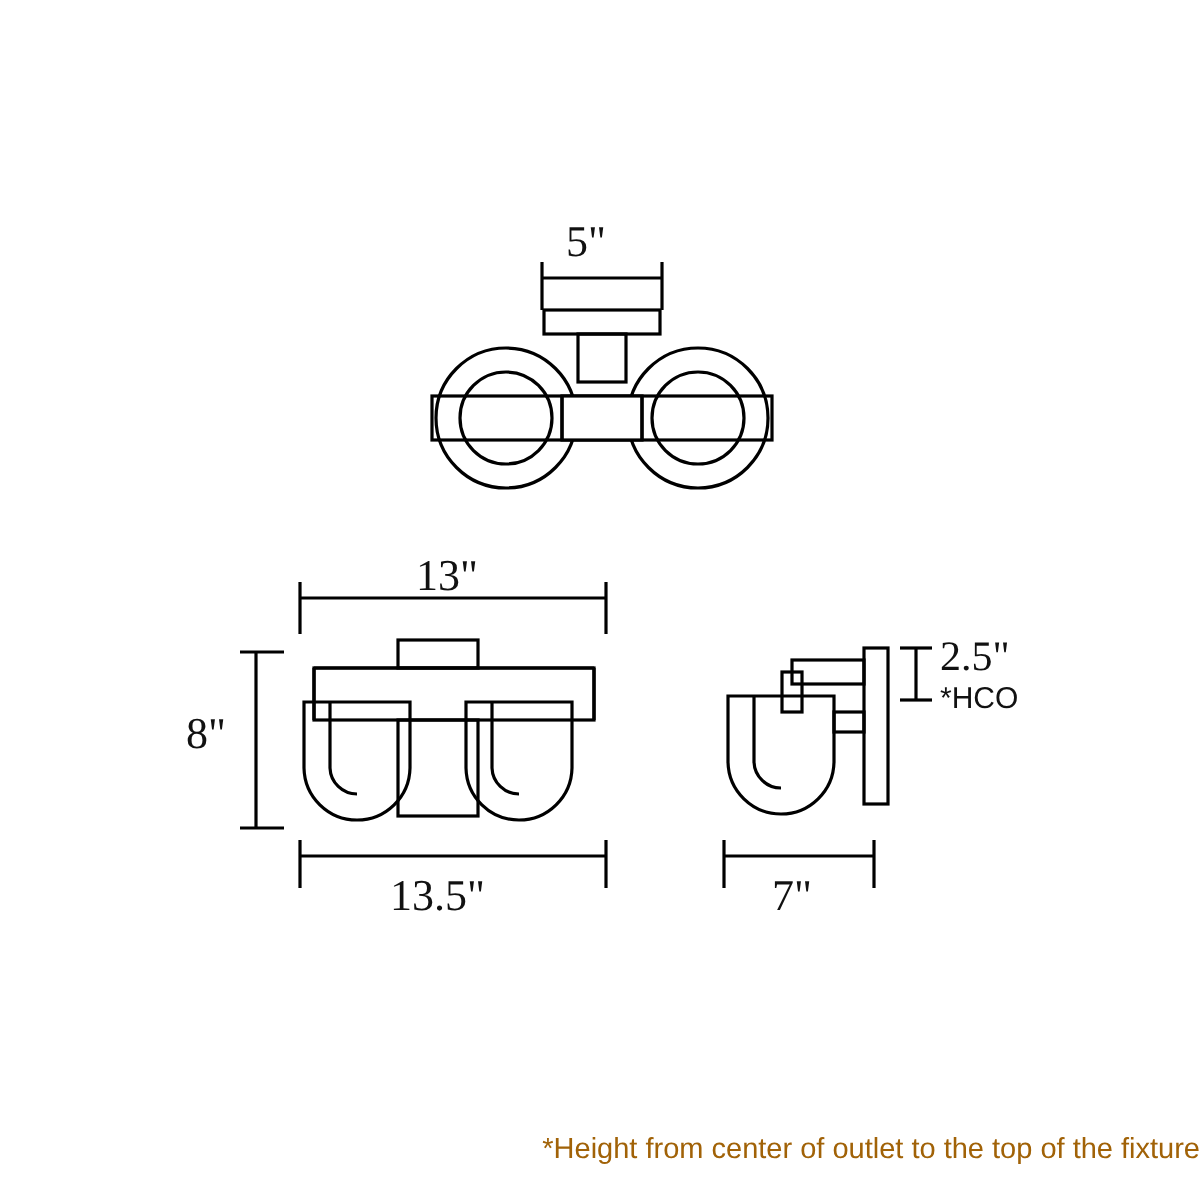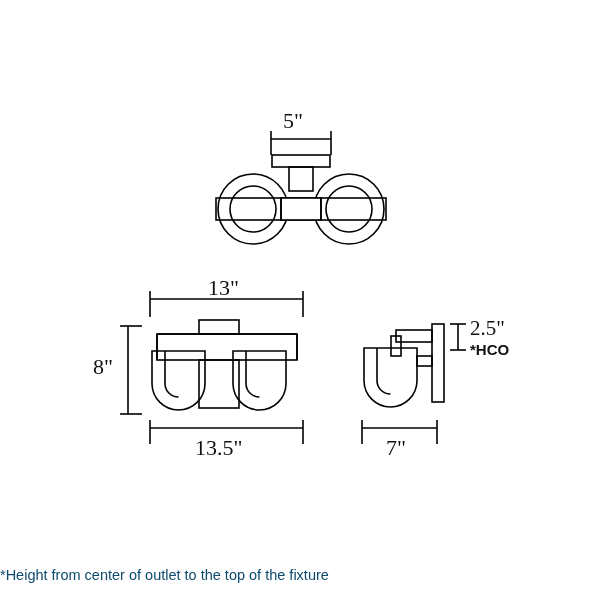--- a/index.html
+++ b/index.html
@@ -63,31 +63,31 @@
   .lbl-25 {
     left: 470px;
     top: 318px;
     font-size: 21px;
   }
   .lbl-hco {
     left: 470px;
     top: 342px;
     font-size: 15px;
     font-family: "Liberation Sans", sans-serif;
-    font-weight: 700;
+    font-weight: 400;
   }
   .footnote {
     position: absolute;
     left: 0;
     top: 567px;
     width: 600px;
-    text-align: left;
+    text-align: right;
     font-family: "Liberation Sans", sans-serif;
     font-size: 14.5px;
-    color: #0c4a6e;
+    color: #a16207;
   }
 </style>
 </head>
 <body>
 
 <div id="stage">
 
   <svg class="diagram" viewBox="0 0 600 600" xmlns="http://www.w3.org/2000/svg">
 
     <g fill="none" stroke="#000000" stroke-width="1.6" stroke-linecap="butt" stroke-linejoin="miter">

